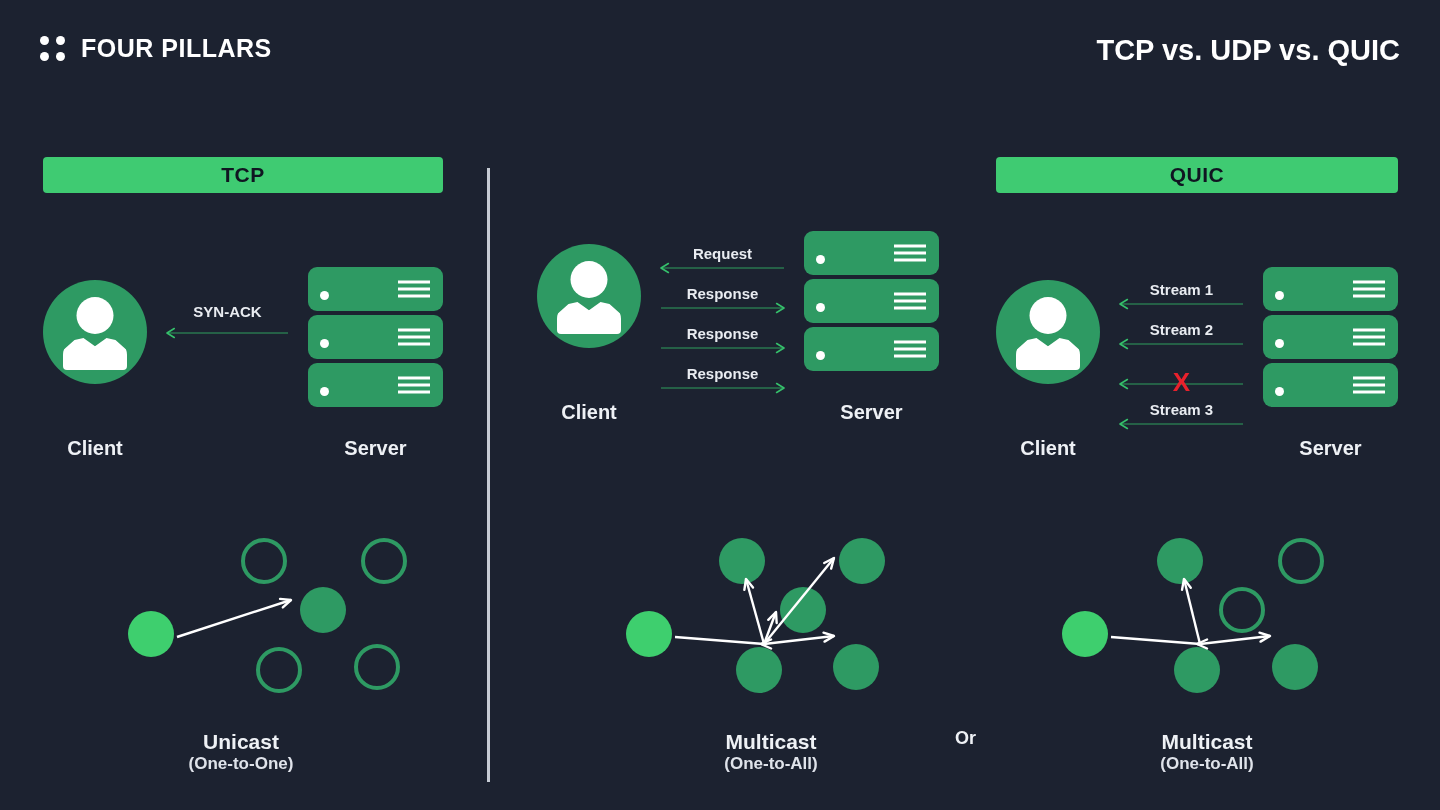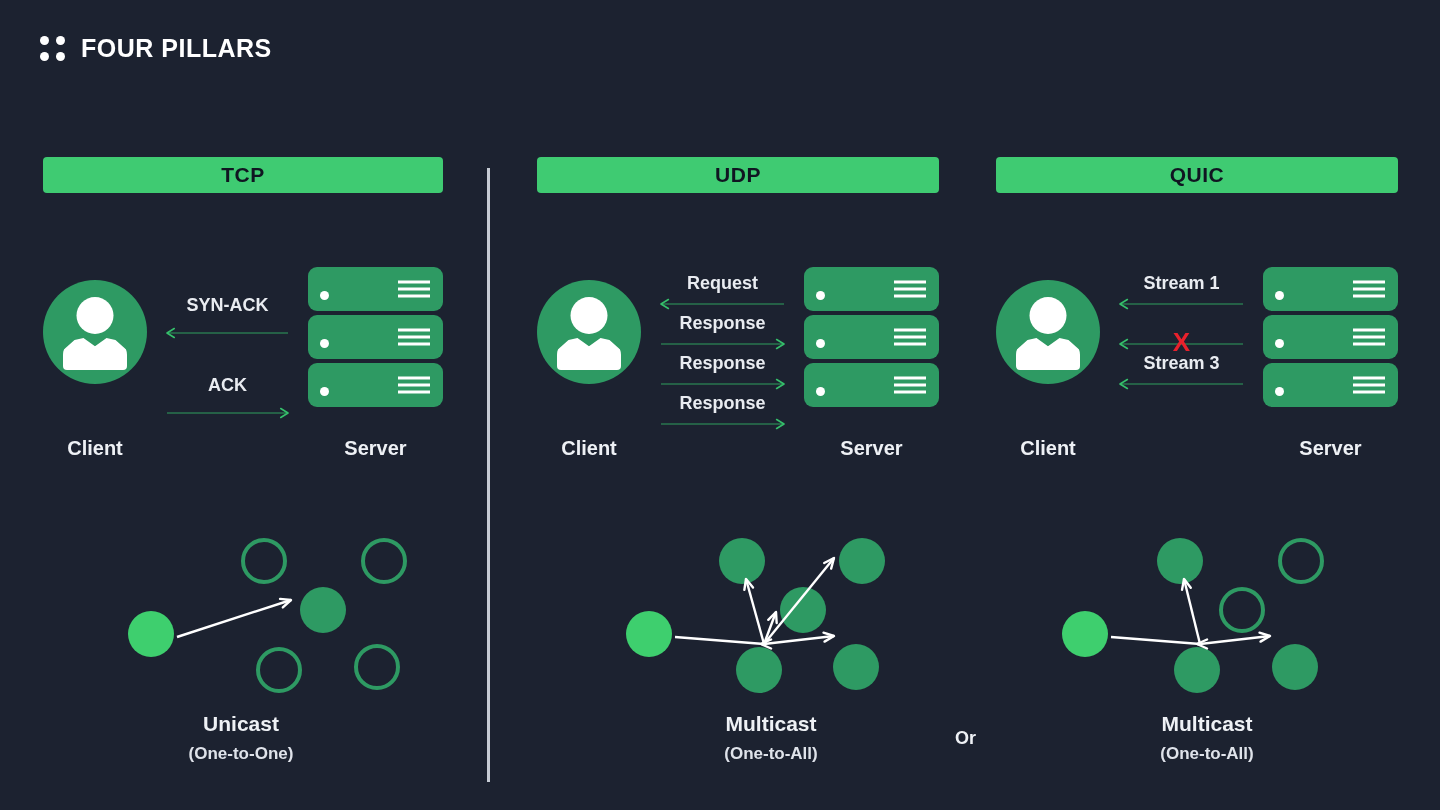--- a/index.html
+++ b/index.html
@@ -163,24 +163,24 @@
   .server-label { width: 135px; }
 
   
   .arrows { position: absolute; top: 0; }
   .arrow-item {
     position: relative;
     height: 40px;
   }
   .arrow-label {
     position: absolute;
-    left: 0; top: 0;
+    left: 0; top: 8px;
     width: 100%;
     text-align: center;
-    font-size: 18px;
+    font-size: 15px;
     font-weight: bold;
     color: #e9ecf1;
     white-space: nowrap;
   }
   .arrow-line {
     position: absolute;
     left: 0; top: 25px;
     width: 100%;
     height: 12px;
   }
@@ -211,28 +211,28 @@
     position: absolute;
     left: 0; top: 0;
     width: 100%; height: 190px;
     overflow: visible;
   }
   .cast-title {
     text-align: center;
     font-size: 21px;
     font-weight: bold;
     color: #eef1f5;
-    margin-top: 6px;
+    margin-top: 24px;
   }
   .cast-sub {
     text-align: center;
     font-size: 17px;
     font-weight: bold;
     color: #dfe3ea;
-    margin-top: 8px;
+    margin-top: 0;
   }
   .or-label {
     position: absolute;
     left: 955px; top: 728px;
     font-size: 18px;
     font-weight: bold;
     color: #eef1f5;
   }
 </style>
 </head>
@@ -242,20 +242,21 @@
 
   <div class="brand">
     <span class="brand-dots">
       <i></i>
         <i></i>
         <i></i>
         <i></i>
     </span>
     <span class="brand-name">FOUR PILLARS</span>
   </div>
+  <div class="deck-title">TCP vs. UDP vs. QUIC</div>
 
   <div class="divider"></div>
 
   <div class="col col-tcp" id="col-tcp">
       <div class="proto-bar">TCP</div>
       <div class="flowrow">
         <div class="client">
           <div class="head"></div>
           <div class="body"></div>
         </div>
@@ -290,34 +291,24 @@
         <div class="arrows" style="left: 124px; right: 155px; top: 54px;">
           <div class="arrow-item" style="height: 80px;">
             <div class="arrow-label">SYN-ACK</div>
             <div class="arrow-line" style="top: 32px;">
               <svg viewBox="0 0 100 12" preserveAspectRatio="none">
                 <line x1="0" y1="6" x2="100" y2="6" stroke="#35c06b" stroke-width="0.8" vector-effect="non-scaling-stroke"></line>
                 <path d="M 6 1.5 L 0 6 L 6 10.5" fill="none" stroke="#35c06b" stroke-width="1.6" stroke-linecap="round" stroke-linejoin="round" vector-effect="non-scaling-stroke"></path>
               </svg>
             </div>
           </div>
-          <div class="arrow-item" style="height: 80px;">
-            <div class="arrow-label">ACK</div>
-            <div class="arrow-line" style="top: 32px;">
-              <svg viewBox="0 0 100 12" preserveAspectRatio="none">
-                <line x1="0" y1="6" x2="100" y2="6" stroke="#35c06b" stroke-width="0.8" vector-effect="non-scaling-stroke"></line>
-                <path d="M 94 1.5 L 100 6 L 94 10.5" fill="none" stroke="#35c06b" stroke-width="1.6" stroke-linecap="round" stroke-linejoin="round" vector-effect="non-scaling-stroke"></path>
-              </svg>
-            </div>
-          </div>
         </div>
       </div>
     </div>
   <div class="col col-udp" id="col-udp">
-      <div class="proto-bar">UDP</div>
       <div class="flowrow">
         <div class="client">
           <div class="head"></div>
           <div class="body"></div>
         </div>
         <div class="client-label">Client</div>
         <div class="rack" style="right: 0px;">
           <div class="rack-unit">
             <span class="dot"></span>
             <span class="bars">
@@ -415,20 +406,29 @@
               <span></span>
               <span></span>
               <span></span>
             </span>
           </div>
         </div>
         <div class="server-label" style="right: 0px;">Server</div>
         <div class="arrows" style="left: 124px; right: 155px; top: 32px;">
           <div class="arrow-item">
             <div class="arrow-label">Stream 1</div>
+            <div class="arrow-line">
+              <svg viewBox="0 0 100 12" preserveAspectRatio="none">
+                <line x1="0" y1="6" x2="100" y2="6" stroke="#35c06b" stroke-width="0.8" vector-effect="non-scaling-stroke"></line>
+                <path d="M 6 1.5 L 0 6 L 6 10.5" fill="none" stroke="#35c06b" stroke-width="1.6" stroke-linecap="round" stroke-linejoin="round" vector-effect="non-scaling-stroke"></path>
+              </svg>
+            </div>
+          </div>
+          <div class="arrow-item">
+            <div class="arrow-label">Stream 2</div>
             <div class="arrow-line">
               <svg viewBox="0 0 100 12" preserveAspectRatio="none">
                 <line x1="0" y1="6" x2="100" y2="6" stroke="#35c06b" stroke-width="0.8" vector-effect="non-scaling-stroke"></line>
                 <path d="M 6 1.5 L 0 6 L 6 10.5" fill="none" stroke="#35c06b" stroke-width="1.6" stroke-linecap="round" stroke-linejoin="round" vector-effect="non-scaling-stroke"></path>
               </svg>
             </div>
           </div>
           <div class="arrow-item">
             <div class="arrow-line">
               <svg viewBox="0 0 100 12" preserveAspectRatio="none">

